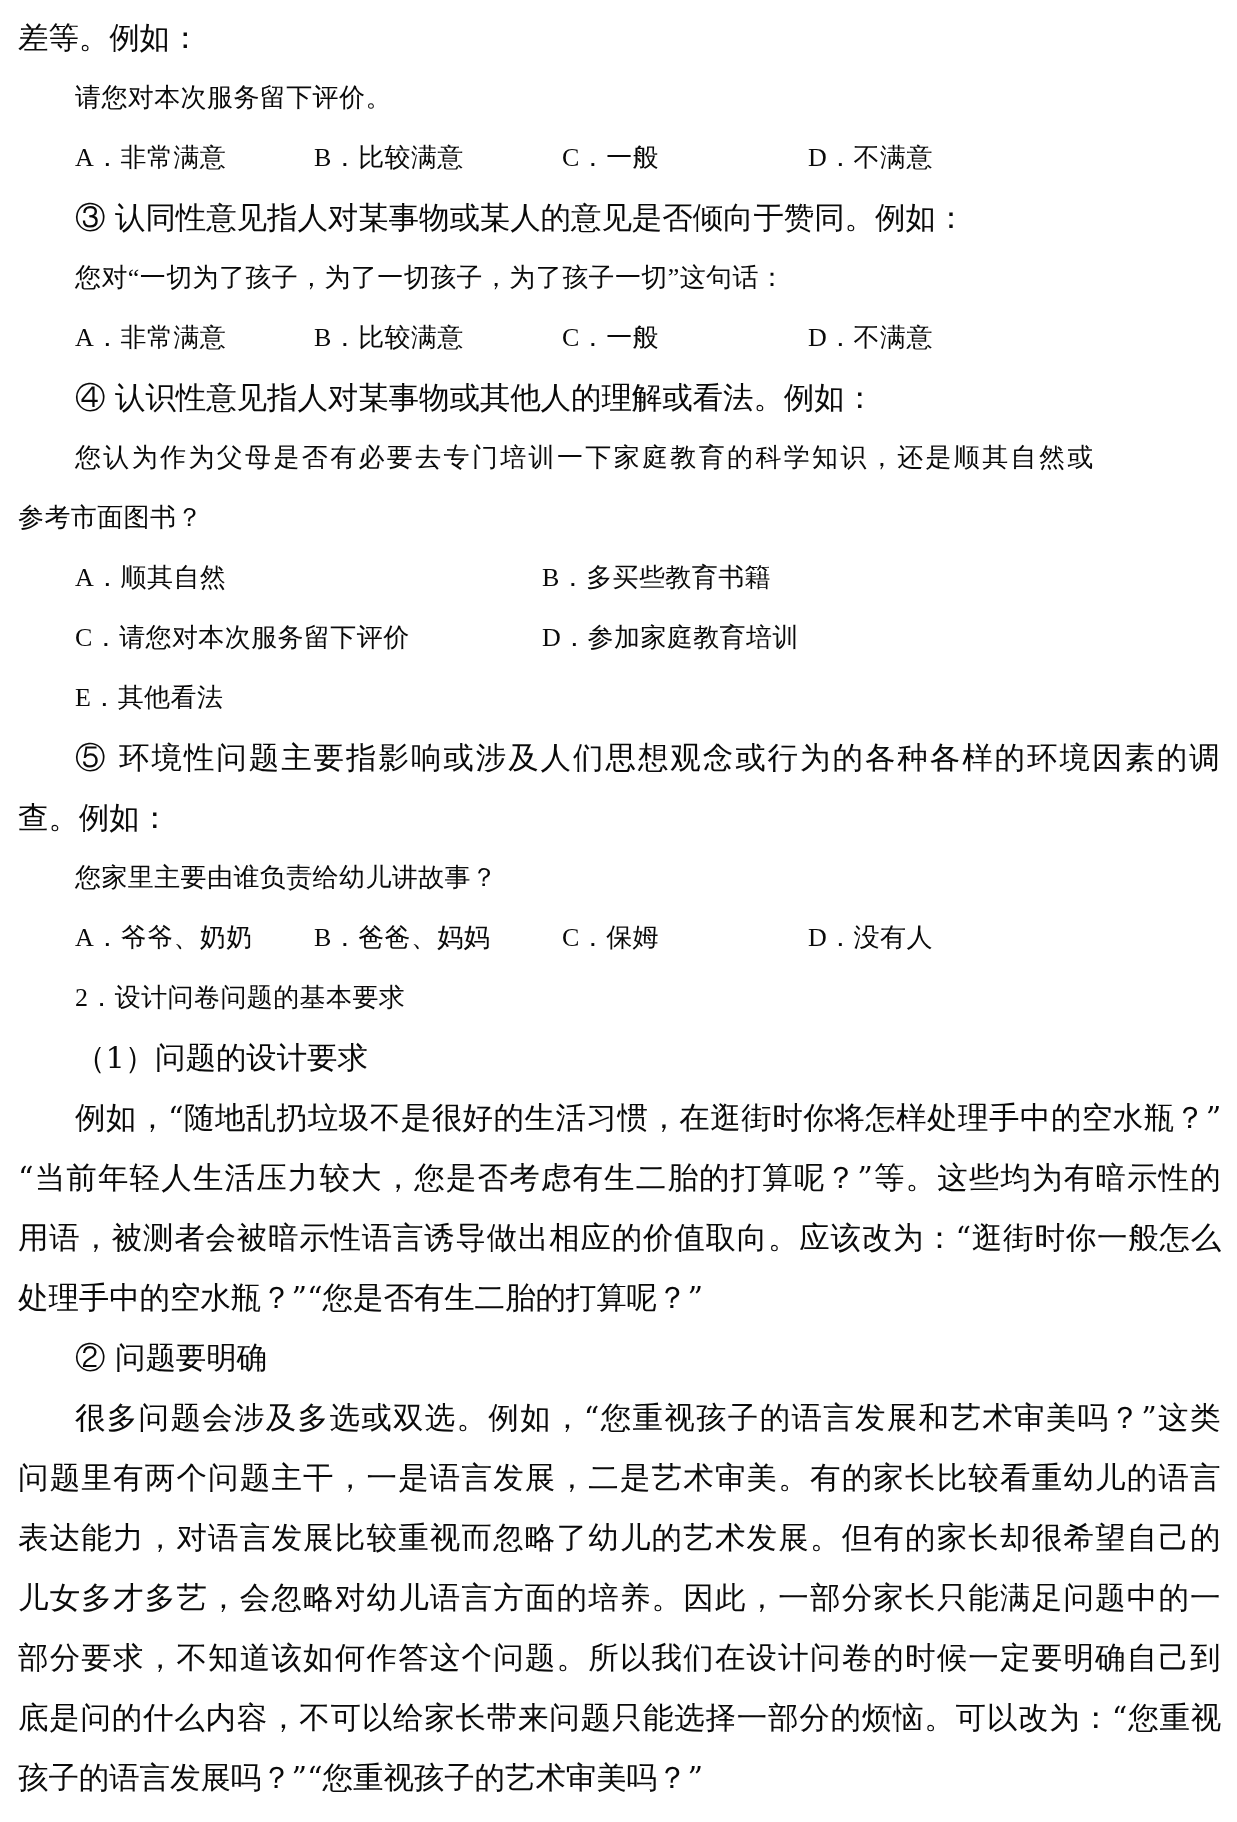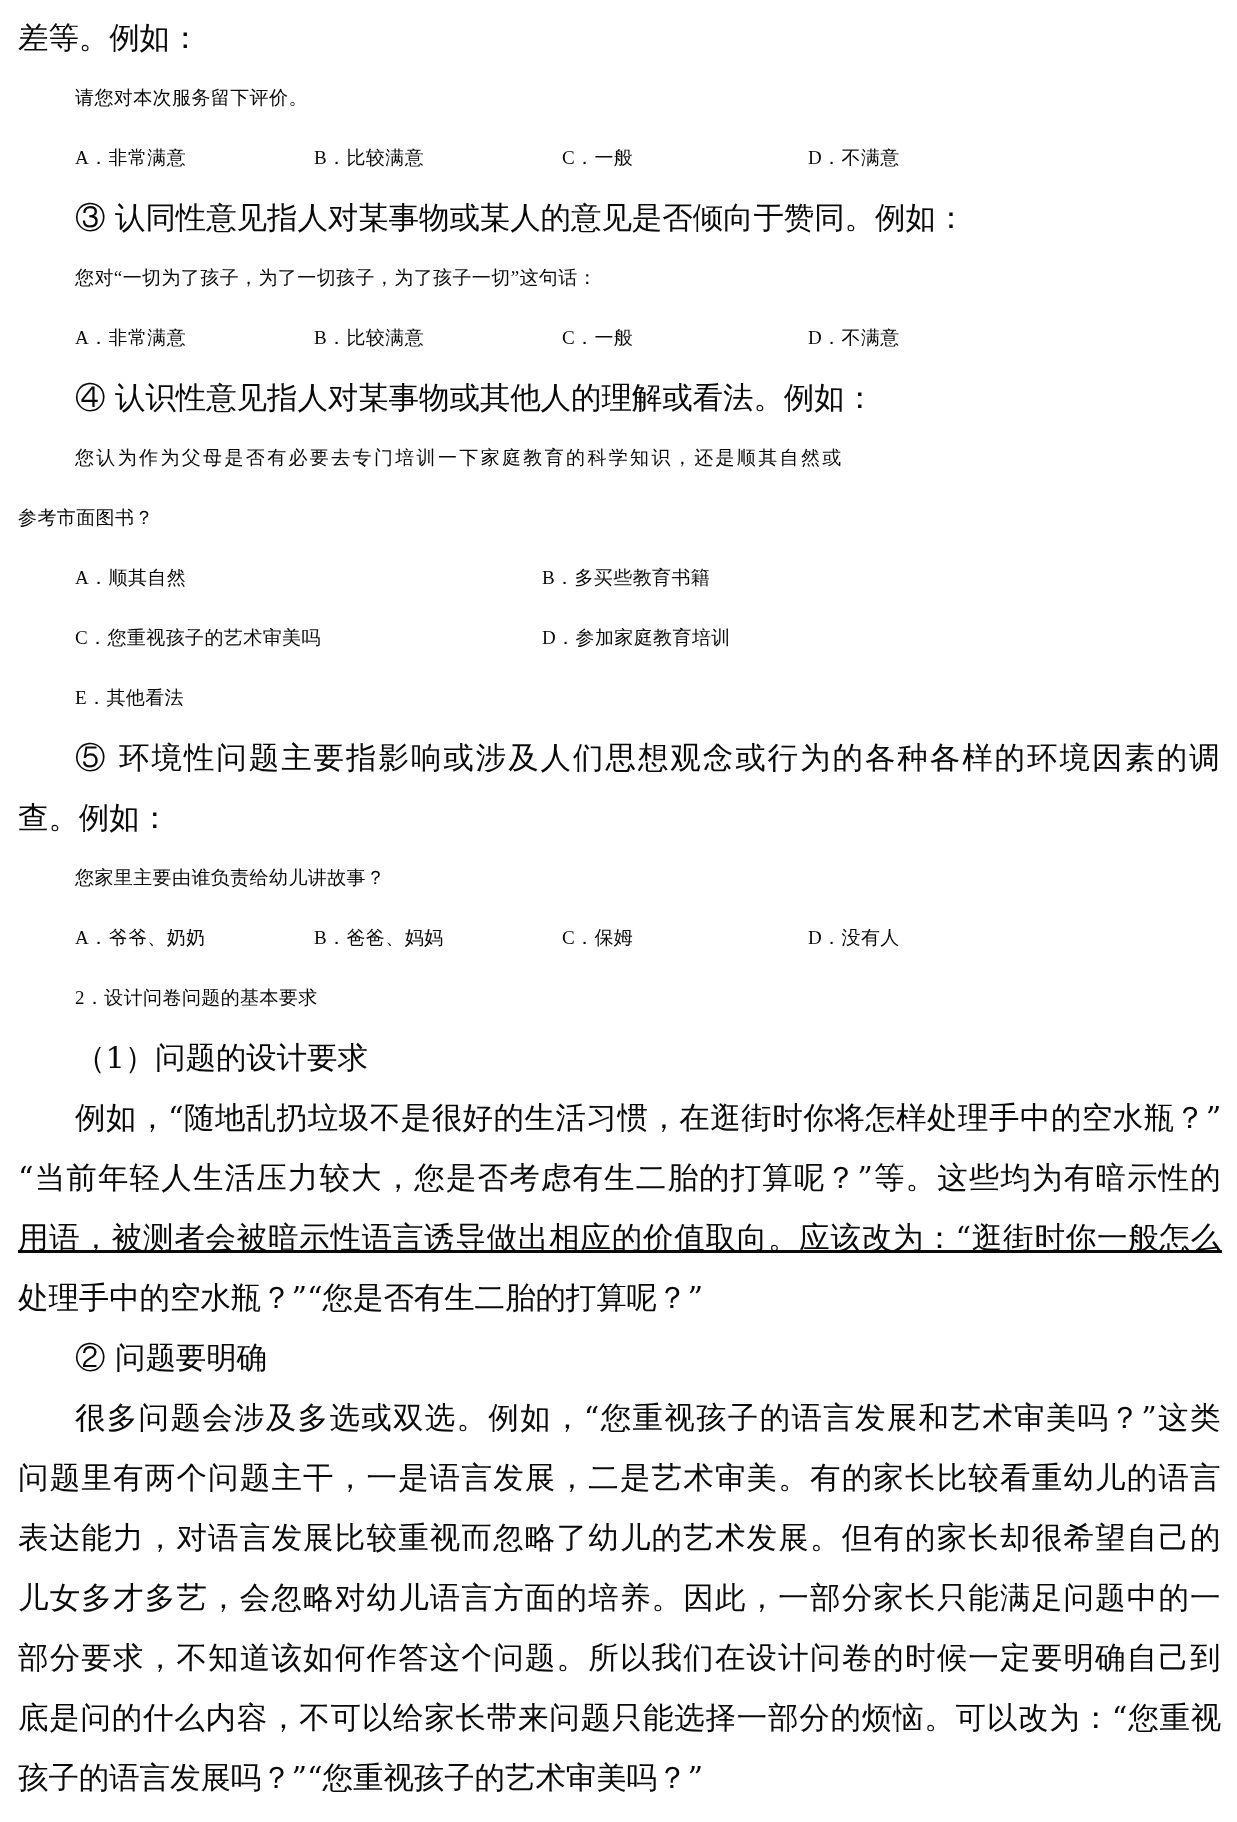--- a/index.html
+++ b/index.html
@@ -42,21 +42,21 @@
   .body-text {
     font-family: "DejaVu Serif", "Liberation Serif", serif;
     font-size: 30.5px;
     font-weight: 500;
     letter-spacing: -0.1px;
   }
 
   
   .example-text {
     font-family: "Liberation Serif", "DejaVu Serif", serif;
-    font-size: 19px;
+    font-size: 26px;
     font-weight: 400;
     letter-spacing: 0.4px;
   }
 
   .indent-2 { padding-left: 57px; }   
   .indent-item { padding-left: 57px; }
 
   
   .opt-row {
     position: relative;
@@ -106,21 +106,21 @@
     <div class="line body-text indent-item"><span style="white-space: nowrap;">④ 认识性意见指人对某事物或其他人的理解或看法。例如：</span></div>
 
     <div class="line example-text indent-2"><span style="white-space: nowrap; letter-spacing: 2.35px;">您认为作为父母是否有必要去专门培训一下家庭教育的科学知识，还是顺其自然或</span></div>
     <div class="line example-text"><span style="white-space: nowrap;">参考市面图书？</span></div>
 
     <div class="opt-row example-text">
       <span class="opt col2-a">A．顺其自然</span>
       <span class="opt col2-b">B．多买些教育书籍</span>
     </div>
     <div class="opt-row example-text">
-      <span class="opt col2-a">C．您重视孩子的艺术审美吗</span>
+      <span class="opt col2-a">C．请您对本次服务留下评价</span>
       <span class="opt col2-b">D．参加家庭教育培训</span>
     </div>
     <div class="opt-row example-text">
       <span class="opt col2-a">E．其他看法</span>
     </div>
 
     <div class="line body-text indent-item"><span style="white-space: nowrap; letter-spacing: 1.928px;">⑤ 环境性问题主要指影响或涉及人们思想观念或行为的各种各样的环境因素的调</span></div>
     <div class="line body-text"><span style="white-space: nowrap;">查。例如：</span></div>
 
     <div class="line example-text indent-2"><span style="white-space: nowrap; text-align: right;">您家里主要由谁负责给幼儿讲故事？</span></div>
@@ -132,21 +132,21 @@
       <span class="opt col-d">D．没有人</span>
     </div>
 
     <div class="line example-text indent-2"><span style="white-space: nowrap;">2．设计问卷问题的基本要求</span></div>
 
     <div class="line body-text indent-2"><span style="white-space: nowrap;">（1）问题的设计要求</span></div>
 
 
     <div class="line body-text indent-2"><span style="white-space: nowrap; letter-spacing: 0.463px;">例如，“随地乱扔垃圾不是很好的生活习惯，在逛街时你将怎样处理手中的空水瓶？”</span></div>
     <div class="line body-text"><span style="white-space: nowrap; letter-spacing: 1.133px;">“当前年轻人生活压力较大，您是否考虑有生二胎的打算呢？”等。这些均为有暗示性的</span></div>
-    <div class="line body-text"><span style="white-space: nowrap; letter-spacing: 0.751px; text-decoration: underline;">用语，被测者会被暗示性语言诱导做出相应的价值取向。应该改为：“逛街时你一般怎么</span></div>
+    <div class="line body-text"><span style="white-space: nowrap; letter-spacing: 0.751px;">用语，被测者会被暗示性语言诱导做出相应的价值取向。应该改为：“逛街时你一般怎么</span></div>
     <div class="line body-text"><span style="white-space: nowrap;">处理手中的空水瓶？”“您是否有生二胎的打算呢？”</span></div>
 
     <div class="line body-text indent-2"><span style="white-space: nowrap;">② 问题要明确</span></div>
 
     <div class="line body-text indent-2"><span style="white-space: nowrap; letter-spacing: 1.297px;">很多问题会涉及多选或双选。例如，“您重视孩子的语言发展和艺术审美吗？”这类</span></div>
     <div class="line body-text"><span style="white-space: nowrap; letter-spacing: 1.179px;">问题里有两个问题主干，一是语言发展，二是艺术审美。有的家长比较看重幼儿的语言</span></div>
     <div class="line body-text"><span style="white-space: nowrap; letter-spacing: 1.179px;">表达能力，对语言发展比较重视而忽略了幼儿的艺术发展。但有的家长却很希望自己的</span></div>
     <div class="line body-text"><span style="white-space: nowrap; letter-spacing: 1.179px; margin-top: 45px;">儿女多才多艺，会忽略对幼儿语言方面的培养。因此，一部分家长只能满足问题中的一</span></div>
     <div class="line body-text"><span style="white-space: nowrap; letter-spacing: 1.179px;">部分要求，不知道该如何作答这个问题。所以我们在设计问卷的时候一定要明确自己到</span></div>
     <div class="line body-text"><span style="white-space: nowrap; letter-spacing: 0.751px; margin-top: 24px;">底是问的什么内容，不可以给家长带来问题只能选择一部分的烦恼。可以改为：“您重视</span></div>

